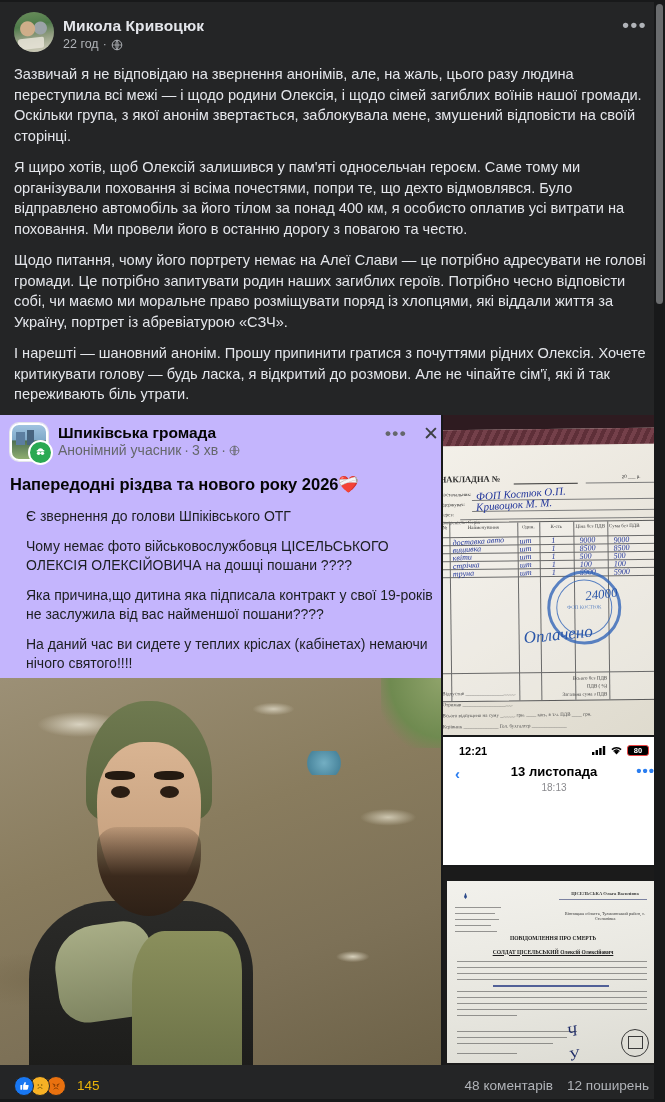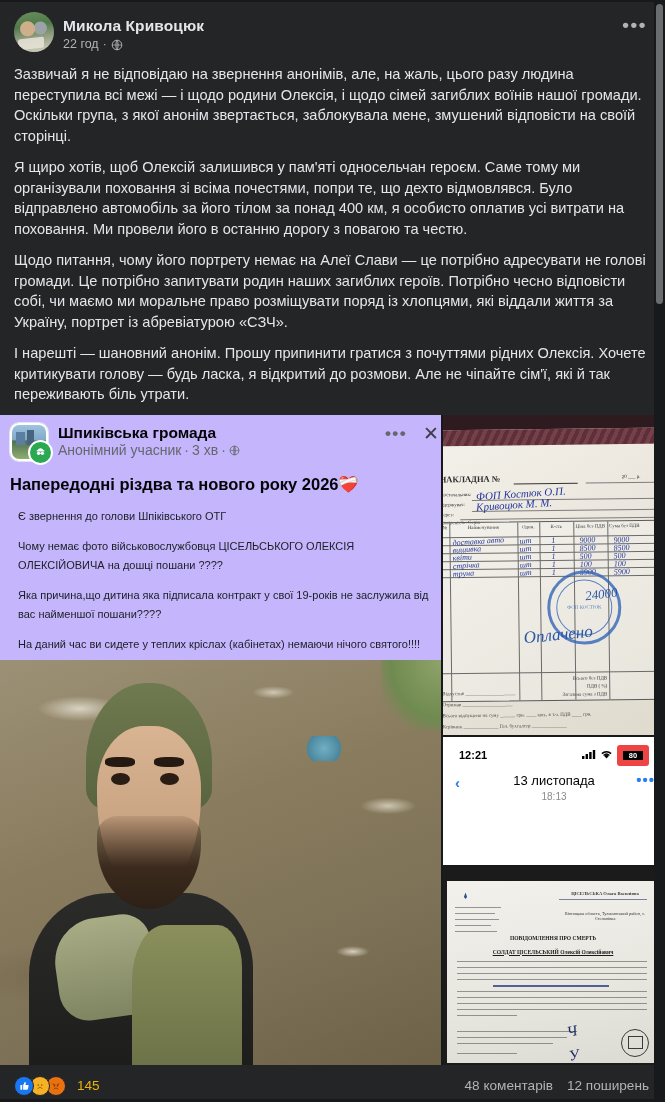--- a/index.html
+++ b/index.html
@@ -137,22 +137,22 @@
     display: flex; align-items: center; gap: 3px; line-height:14px;
   }
   .embed-actions { position: absolute; right: 2px; top: 3px; display: flex; align-items: center; gap: 16px;}
   .embed-dots { color: #65676b; font-size: 17px; letter-spacing: 1.4px; line-height: 8px; font-weight: bold; cursor: pointer;}
   .embed-close { color: #3d4043; font-size: 19px; line-height: 16px; cursor: pointer; font-weight: 300;}
   .embed-heading {
     font-size: 16.5px; font-weight: bold; color: #050505;
     margin: 13px 0 0 0; line-height: 21px;
   }
   .embed-text {
-    font-size: 11px; color: #1c1e21; line-height: 18.5px;
-    margin: 12px 0 0 8px; font-weight: 500;
+    font-size: 14px; color: #1c1e21; line-height: 18.5px;
+    margin: 12px 0 0 16px; font-weight: 500;
   }
 
   
   .photo-soldier {
     flex: 1 1 auto;
     position: relative;
     overflow: hidden;
     background:
       radial-gradient(ellipse at 74% 22%, #b5a88a 0%, #8a7c60 45%, #6c6147 100%);
   }
@@ -278,36 +278,36 @@
   .phone-shot {
     height: 128px; width: 222px; background: #fff; position: relative;
     flex: 0 0 128px; overflow: hidden; border-top:2px solid #18191a;
   }
   .ph-status {
     display:flex; align-items:center; justify-content:space-between;
     padding: 8px 16px 0 16px; font-size: 11px; font-weight: bold; color:#000;
   }
   .ph-stat-right { display:flex; align-items:center; gap:4px; }
   .ph-batt {
-    border:6px solid #ef4444; border-radius:3px; padding:0 2px;
+    border:1px solid #ef4444; border-radius:3px; padding:0 2px;
     font-size:7.5px; font-weight:bold; background:#000; color:#fff;
     min-width:16px; text-align:center;
   }
   .ph-navbar {
     position: relative; text-align:center; margin-top: 7px;
   }
   .ph-back {
     position:absolute; left:12px; top:1px; color:#2a7df0; font-size:15px; font-weight:bold;
     cursor:pointer;
   }
   .ph-dots {
     position:absolute; right:10px; top:3px; color:#2a7df0; font-size:15px;
     letter-spacing:1px; line-height:8px; font-weight:bold; cursor:pointer;
   }
-  .ph-date { font-size: 13px; font-weight: normal; color:#000; line-height:16px;}
+  .ph-date { font-size: 13px; font-weight: bold; color:#000; line-height:16px;}
   .ph-time { font-size: 10px; color:#8a8a8e; line-height:14px; margin-top:1px;}
 
   .doc-letter {
     flex: 1 1 auto; width: 222px; background:#1b1b1b; position:relative; overflow:hidden;
     border-top:2px solid #18191a;
   }
   .dl-paper {
     position:absolute; left:4px; right:6px; top:14px; bottom:2px;
     background: linear-gradient(170deg,#f2f1ec 0%, #e7e6df 60%, #dcdbd3 100%);
   }

